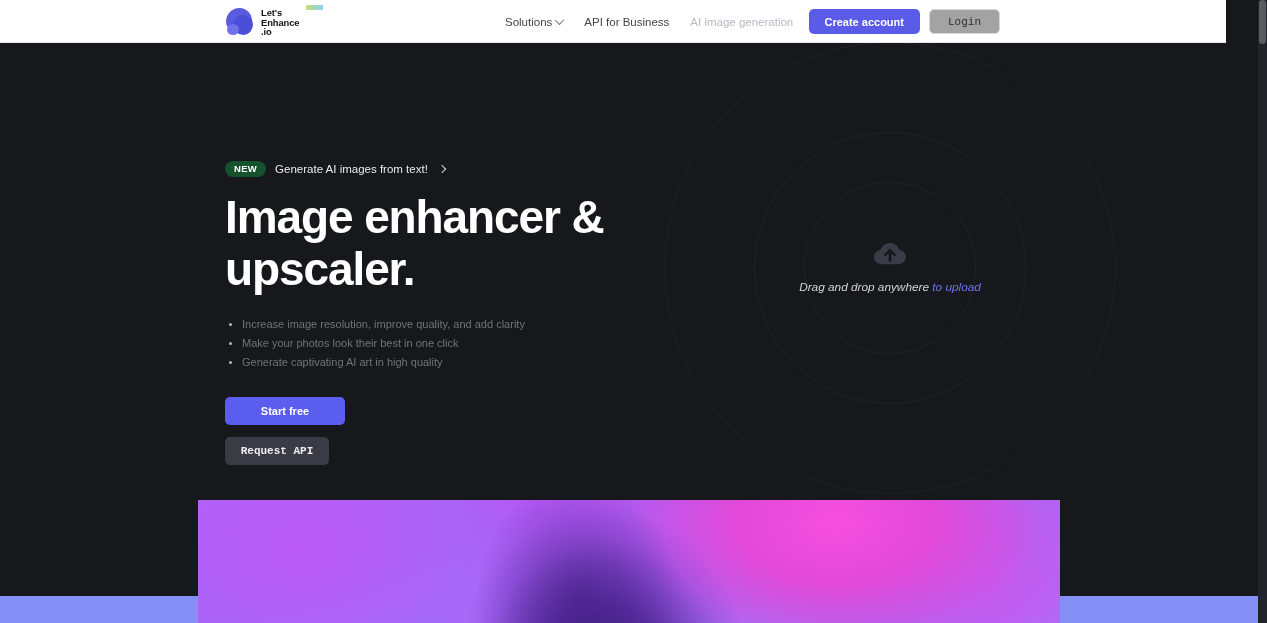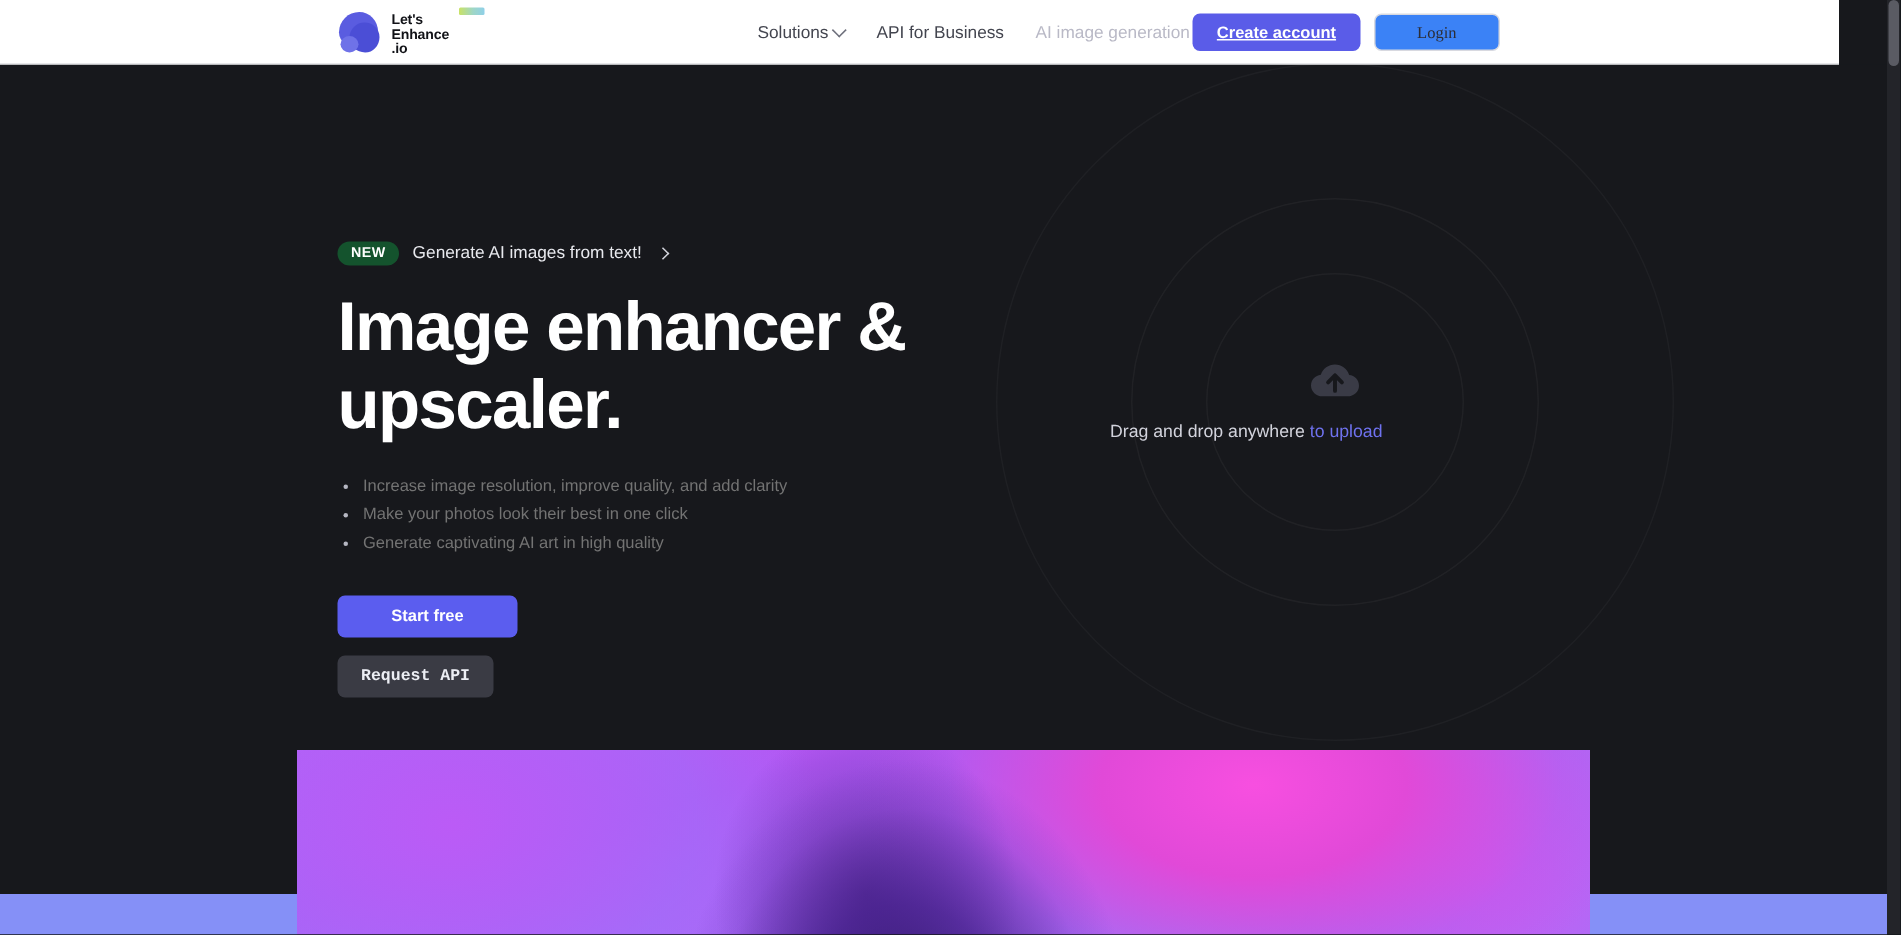--- a/index.html
+++ b/index.html
@@ -151,36 +151,35 @@
     color: #fff;
     font-size: 11px;
     font-weight: 700;
     display: flex;
     align-items: center;
     justify-content: center;
     border: none;
     cursor: pointer;
     font-family: inherit;
     white-space: nowrap;
-    text-decoration: underline;
   }
   .btn-login {
     height: 25px;
-    padding: 0 28px;
+    padding: 0 18px;
     border-radius: 5px;
-    background: #3b82f6;
+    background: #a3a3a3;
     color: #2c2d36;
     font-size: 11px;
     font-weight: 400;
     display: flex;
     align-items: center;
     justify-content: center;
     border: 1px solid #d8d9e0;
     cursor: pointer;
-    font-family: Liberation Serif, serif;
+    font-family: Liberation Mono, monospace;
   }
 
   
   .hero {
     position: absolute;
     top: 43px; left: 0;
     width: 1258px;
     height: 580px;
     background: #17181c;
   }
@@ -306,21 +305,23 @@
     justify-content: center;
   }
 
   
   .dropzone {
     position: absolute;
     left: 890px;
     top: 225px;
     transform: translate(-50%, -50%);
     width: 300px;
-    cursor: pointer;
+    text-align: center;
+    cursor: pointer;
+    font-style: italic;
   }
   .cloud-icon {
     display: block;
     margin: 0 auto 14px auto;
     width: 34px; height: 24px;
   }
   .drop-text {
     font-size: 11.8px;
     color: #d2d3dc;
     white-space: nowrap;

